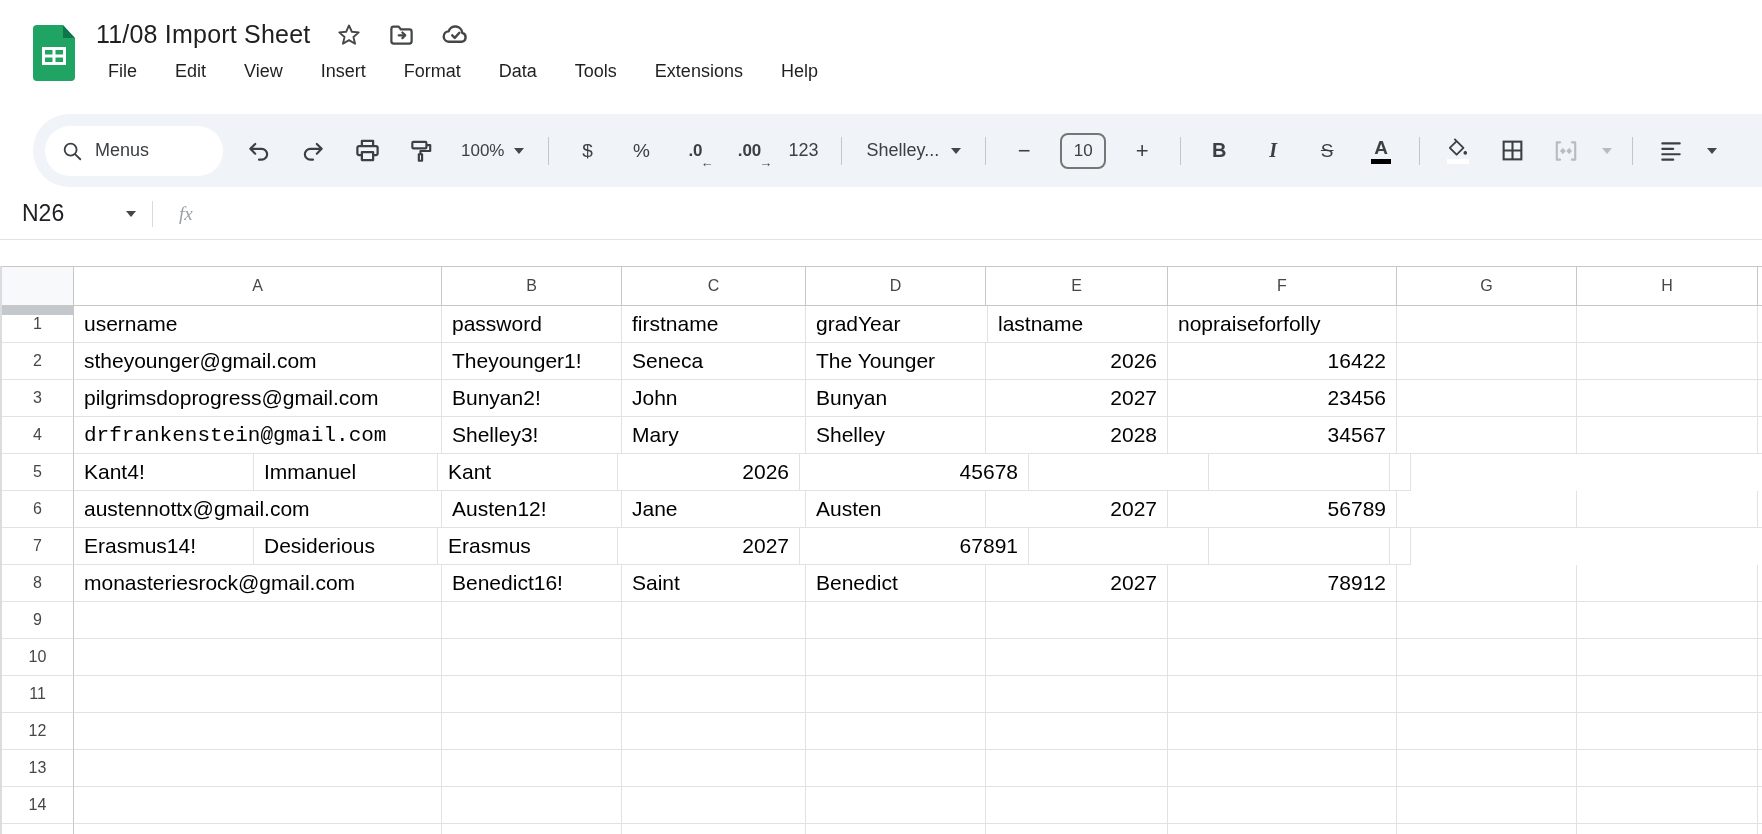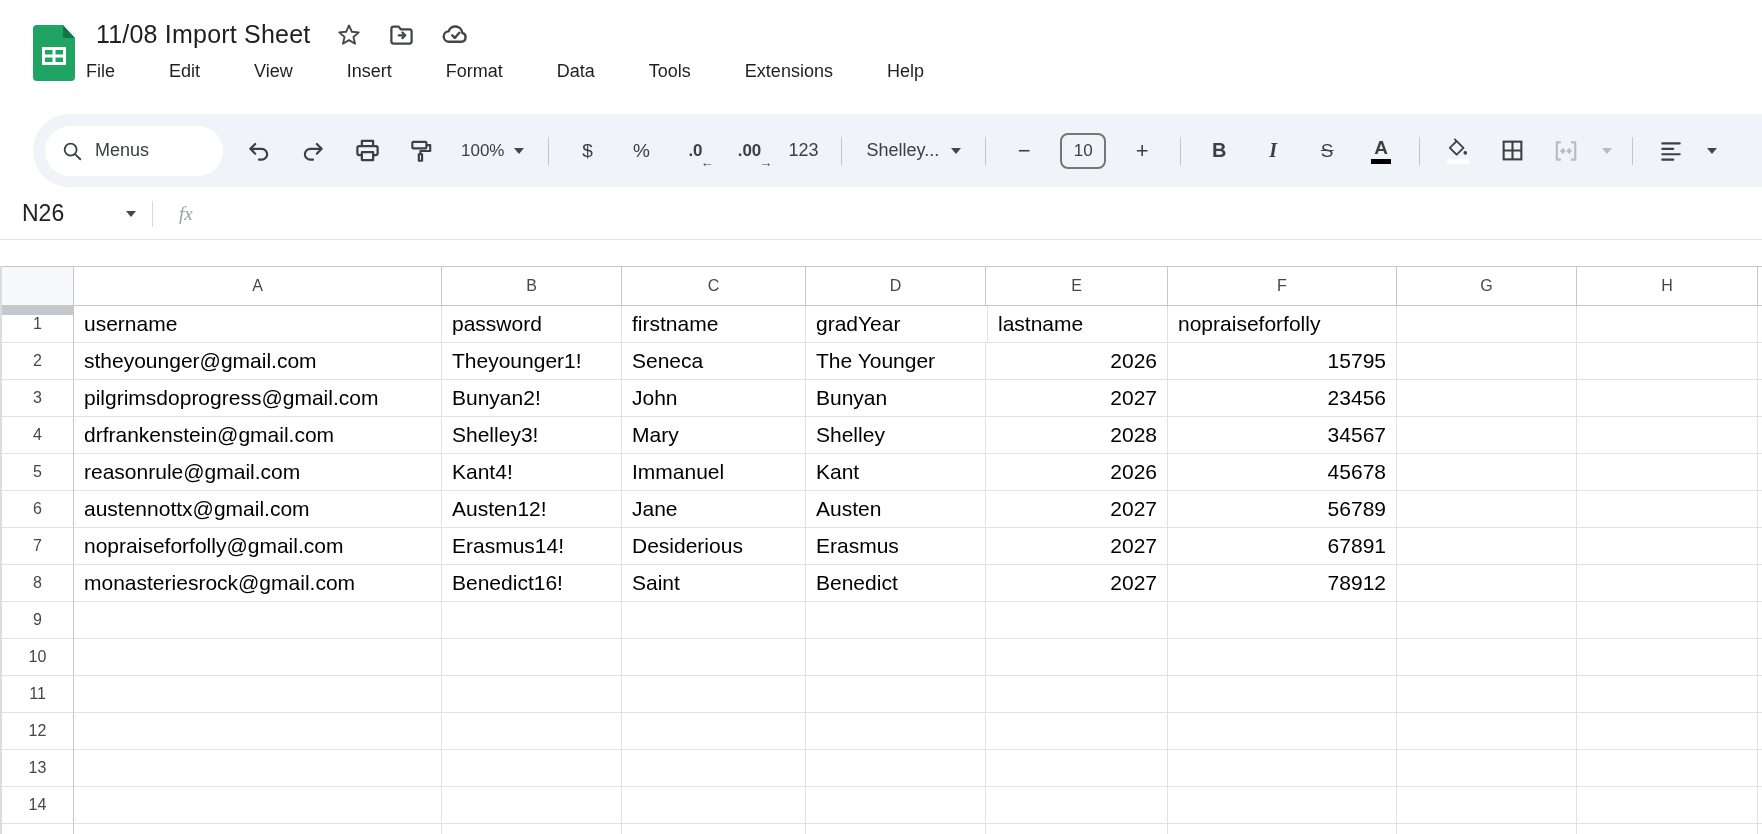--- a/index.html
+++ b/index.html
@@ -9,21 +9,21 @@
   
   .logo { position:absolute; left:33px; top:25px; width:42px; height:56px;
           background:#20a464; border-radius:4px;
           clip-path:polygon(0 0, 30px 0, 42px 13px, 42px 56px, 0 56px); }
   .logo .fold { position:absolute; right:0; top:0; width:12px; height:13px;
                 background:#10754a; clip-path:polygon(0 0, 100% 100%, 0 100%); }
   .logo svg { position:absolute; left:9px; top:22px; }
   .title-row { position:absolute; left:96px; top:20px; display:flex; align-items:center; gap:26px; }
   .doc-title { font-size:25px; color:#1f1f1f; font-weight:500; letter-spacing:.2px; }
   .tb-icon { display:flex; align-items:center; color:#444746; }
-  .menu-row { position:absolute; left:82px; top:59px; display:flex; gap:46px; }
+  .menu-row { position:absolute; left:104px; top:59px; display:flex; gap:30px; }
   .menu-item { font-size:18px; color:#1f1f1f; padding:2px 4px; cursor:default; }
 
   
   .toolbar { position:absolute; left:33px; top:114px; width:1729px; height:73px;
              background:#f0f4f9; border-radius:36px 0 0 36px;
              display:flex; align-items:center; gap:18px; padding-left:12px;
              box-sizing:border-box; overflow:hidden; }
   .menus-pill { background:#fff; border-radius:25px; height:50px; min-width:178px;
                 display:flex; align-items:center; gap:12px; padding:0 20px 0 16px;
                 box-sizing:border-box; }
@@ -284,52 +284,51 @@
         <div class="cell" style="width: 181px;"></div>
         <div class="cell" style="width: 6px;"></div>
       </div>
       <div class="grid-row">
         <div class="row-header" style="width: 72px;">2</div>
         <div class="cell" style="width: 368px;">stheyounger@gmail.com</div>
         <div class="cell" style="width: 180px;">Theyounger1!</div>
         <div class="cell" style="width: 184px;">Seneca</div>
         <div class="cell" style="width: 180px; text-align: right;">The Younger</div>
         <div class="cell num" style="width: 182px;">2026</div>
-        <div class="cell num" style="width: 229px;">15795</div>
+        <div class="cell num" style="width: 229px;">16422</div>
         <div class="cell" style="width: 180px;"></div>
         <div class="cell" style="width: 181px;"></div>
         <div class="cell" style="width: 6px;"></div>
       </div>
       <div class="grid-row">
         <div class="row-header" style="width: 72px;">3</div>
         <div class="cell" style="width: 368px;">pilgrimsdoprogress@gmail.com</div>
         <div class="cell" style="width: 180px;">Bunyan2!</div>
         <div class="cell" style="width: 184px;">John</div>
         <div class="cell" style="width: 180px;">Bunyan</div>
         <div class="cell num" style="width: 182px;">2027</div>
         <div class="cell num" style="width: 229px;">23456</div>
         <div class="cell" style="width: 180px;"></div>
         <div class="cell" style="width: 181px;"></div>
         <div class="cell" style="width: 6px;"></div>
       </div>
       <div class="grid-row">
         <div class="row-header" style="width: 72px;">4</div>
-        <div class="cell" style="width: 368px;">drfrankenstein@gmail.com</div>
+        <div class="cell" style="width: 368px; font-family: Liberation Mono, monospace;">drfrankenstein@gmail.com</div>
         <div class="cell" style="width: 180px;">Shelley3!</div>
         <div class="cell" style="width: 184px;">Mary</div>
         <div class="cell" style="width: 180px;">Shelley</div>
         <div class="cell num" style="width: 182px;">2028</div>
         <div class="cell num" style="width: 229px;">34567</div>
         <div class="cell" style="width: 180px;"></div>
         <div class="cell" style="width: 181px;"></div>
         <div class="cell" style="width: 6px;"></div>
       </div>
       <div class="grid-row">
         <div class="row-header" style="width: 72px;">5</div>
-        <div class="cell" style="width: 368px;">reasonrule@gmail.com</div>
         <div class="cell" style="width: 180px;">Kant4!</div>
         <div class="cell" style="width: 184px;">Immanuel</div>
         <div class="cell" style="width: 180px;">Kant</div>
         <div class="cell num" style="width: 182px;">2026</div>
         <div class="cell num" style="width: 229px;">45678</div>
         <div class="cell" style="width: 180px;"></div>
         <div class="cell" style="width: 181px;"></div>
         <div class="cell" style="width: 6px;"></div>
       </div>
       <div class="grid-row">
@@ -339,21 +338,20 @@
         <div class="cell" style="width: 184px;">Jane</div>
         <div class="cell" style="width: 180px;">Austen</div>
         <div class="cell num" style="width: 182px;">2027</div>
         <div class="cell num" style="width: 229px;">56789</div>
         <div class="cell" style="width: 180px;"></div>
         <div class="cell" style="width: 181px;"></div>
         <div class="cell" style="width: 6px;"></div>
       </div>
       <div class="grid-row">
         <div class="row-header" style="width: 72px;">7</div>
-        <div class="cell" style="width: 368px;">nopraiseforfolly@gmail.com</div>
         <div class="cell" style="width: 180px;">Erasmus14!</div>
         <div class="cell" style="width: 184px;">Desiderious</div>
         <div class="cell" style="width: 180px;">Erasmus</div>
         <div class="cell num" style="width: 182px;">2027</div>
         <div class="cell num" style="width: 229px;">67891</div>
         <div class="cell" style="width: 180px;"></div>
         <div class="cell" style="width: 181px;"></div>
         <div class="cell" style="width: 6px;"></div>
       </div>
       <div class="grid-row">

